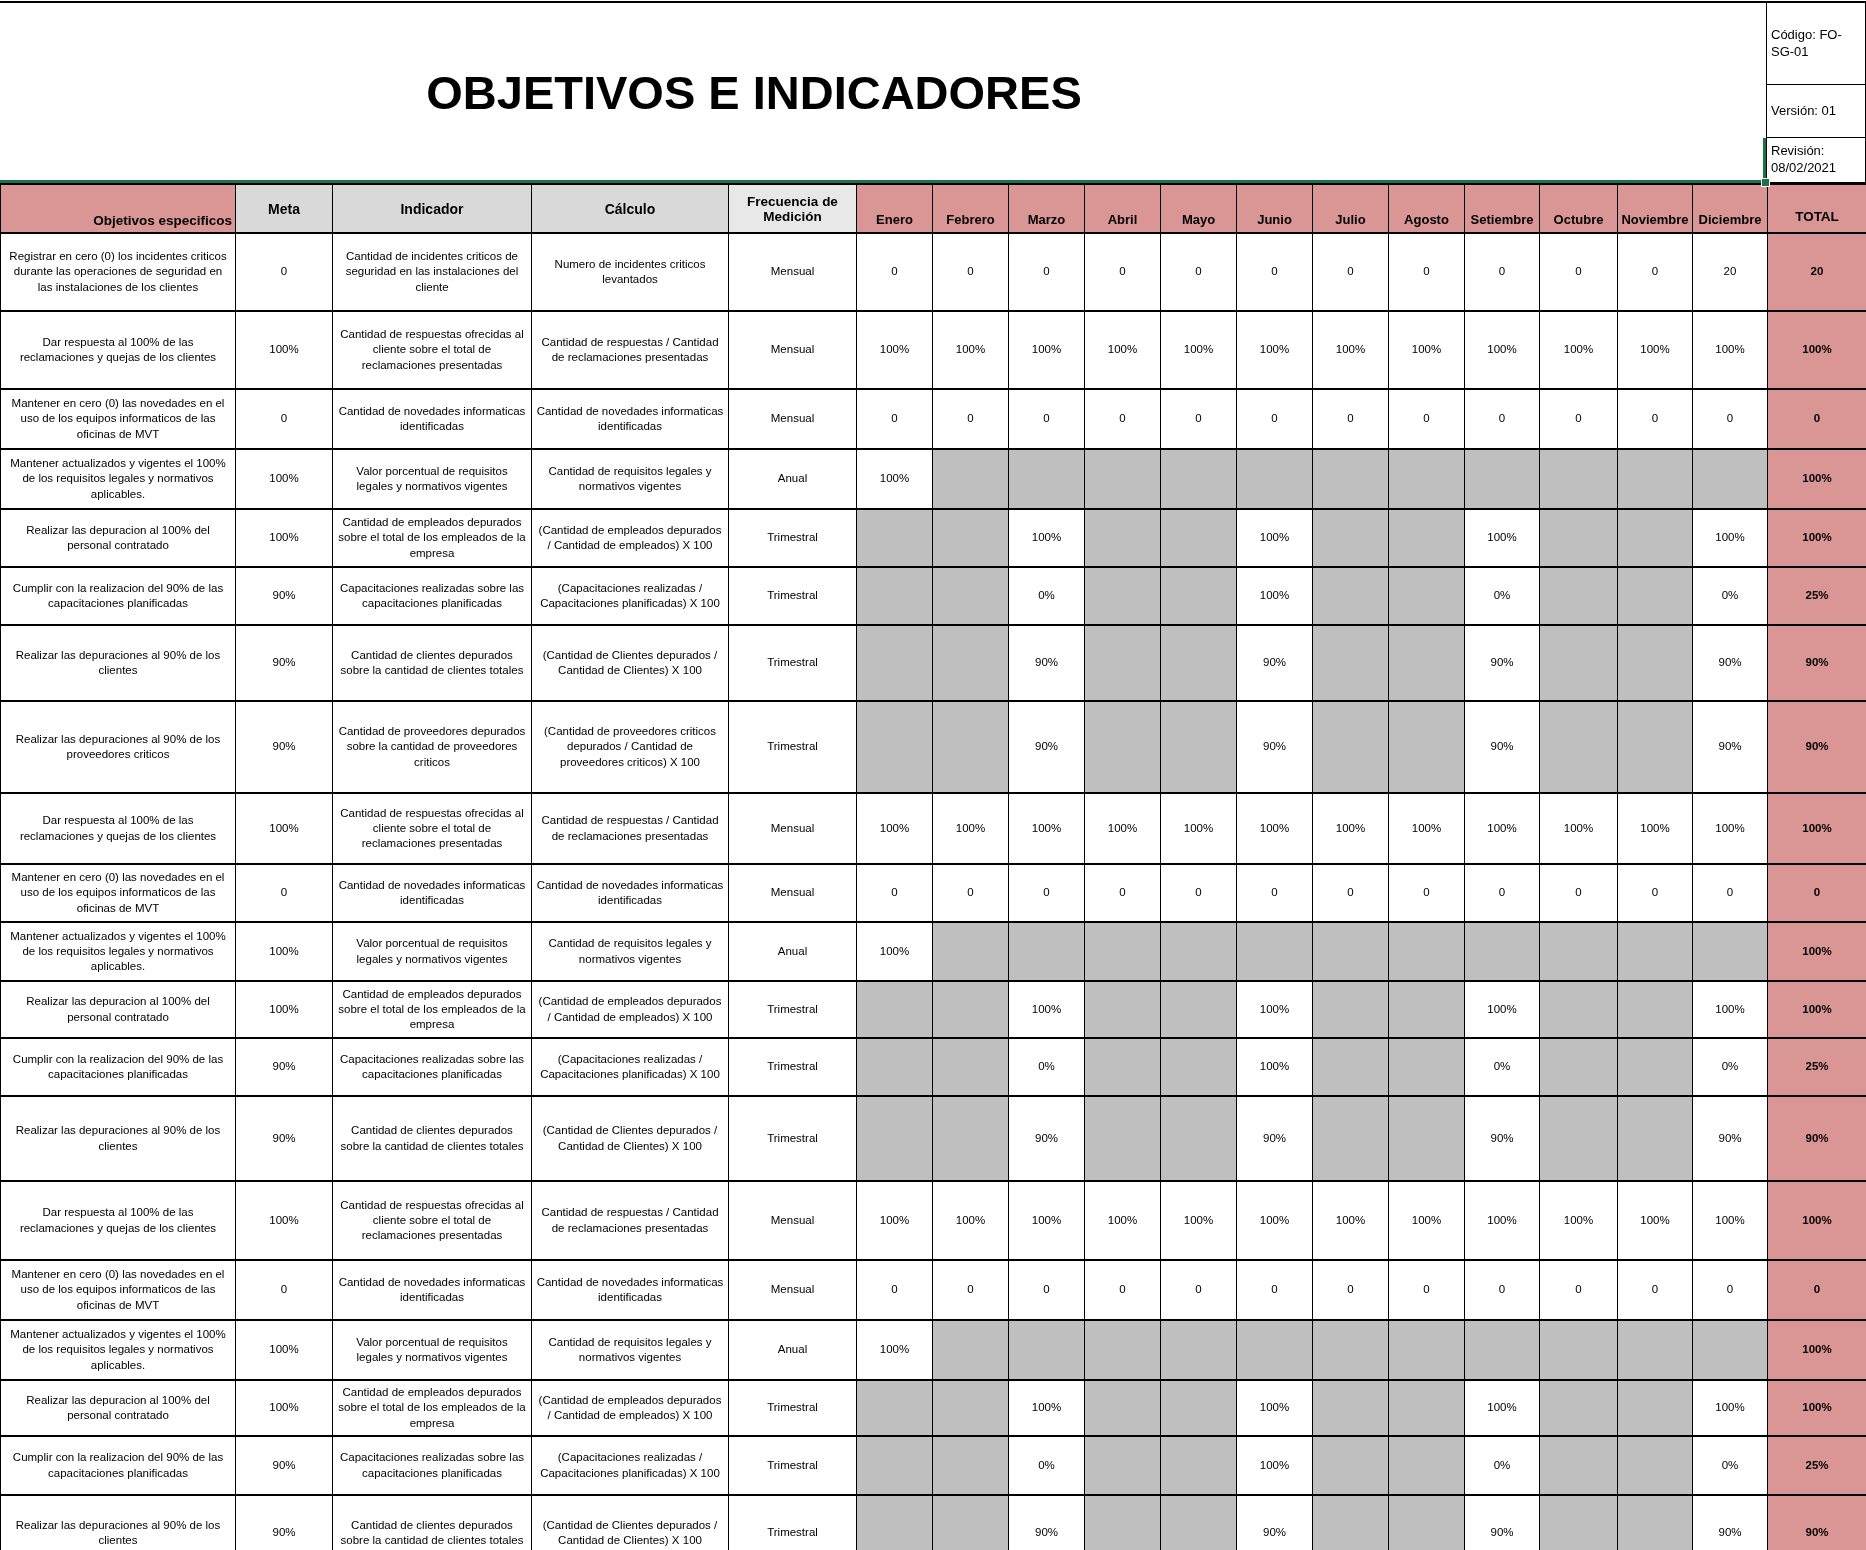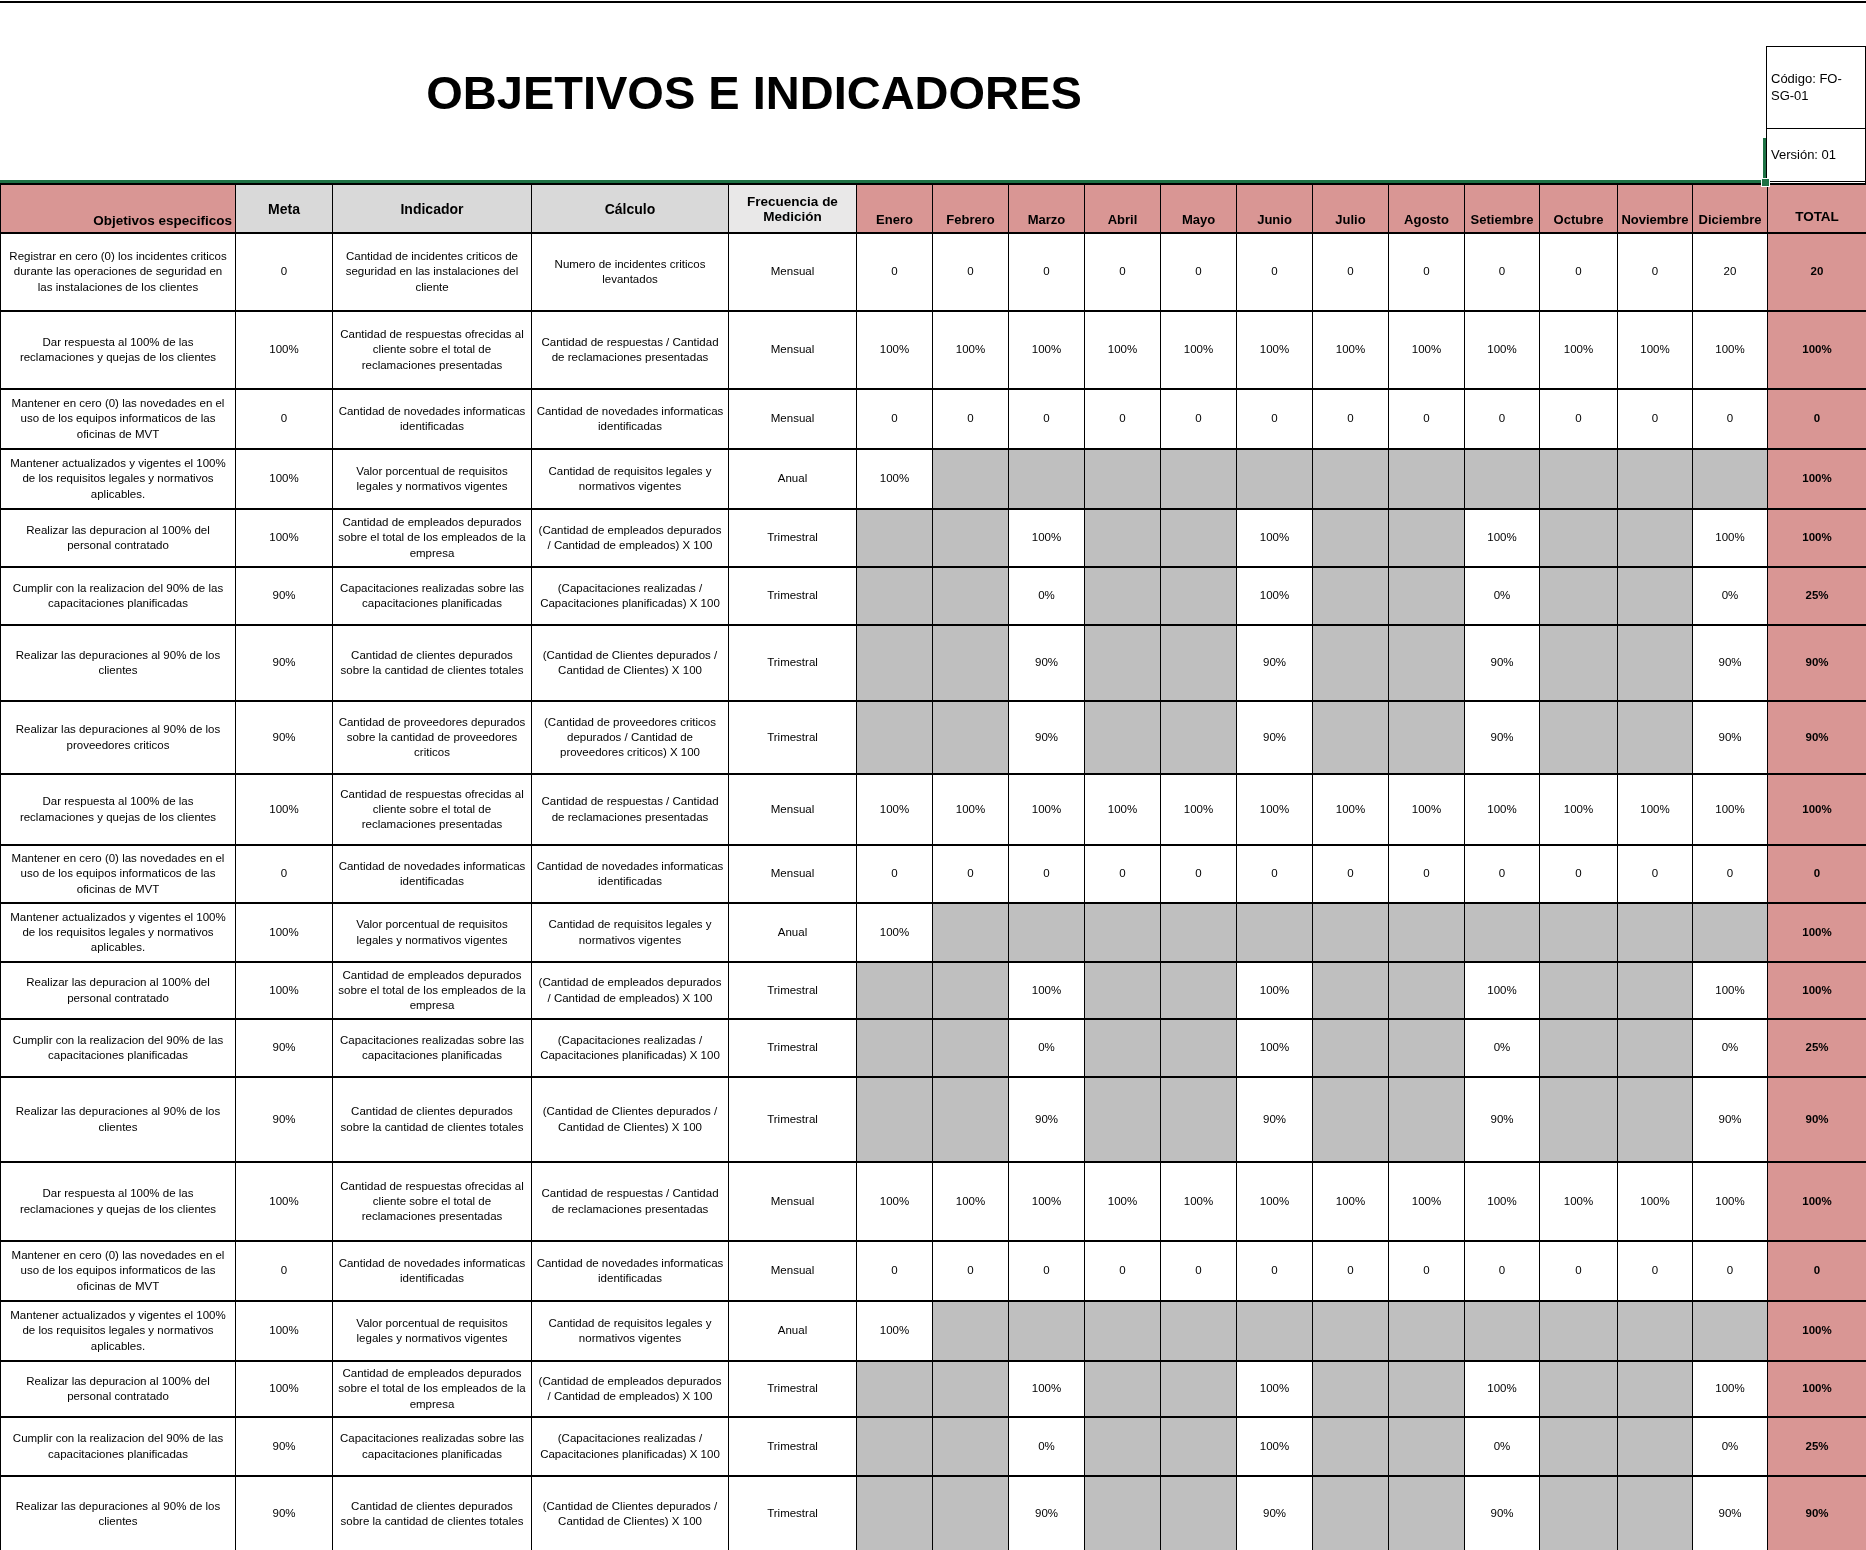--- a/index.html
+++ b/index.html
@@ -9,21 +9,21 @@
   }
   .sheet{position:relative;width:1866px;height:1550px;background:#fff;}
   .top-line{position:absolute;left:0;top:1px;width:1866px;height:2px;background:#000;}
 
   
   .title-wrap{position:absolute;left:0;top:3px;width:1508px;height:178px;
     display:flex;align-items:center;justify-content:center;}
   .title-wrap h1{margin:0;font-size:47px;font-weight:bold;letter-spacing:0;}
 
   
-  .info-block{position:absolute;left:1766px;top:2px;width:100px;height:181px;margin-top:44px;}
+  .info-block{position:absolute;left:1766px;top:2px;width:100px;height:181px;}
   .info-cell{box-sizing:border-box;border:1px solid #000;margin-top:-1px;
     width:100px;display:flex;align-items:center;
     font-size:13px;line-height:1.3;padding:2px 8px 2px 4px;background:#fff;}
   .info-cell.code{height:83px;margin-top:0;}
   .info-cell.version{height:54px;}
   .info-cell.revision{height:46px;}
 
   
   .sel-h{position:absolute;left:0;top:180px;width:1766px;height:3px;background:#1e7245;z-index:6;}
   .sel-v{position:absolute;left:1763px;top:138px;width:3px;height:43px;background:#1e7245;z-index:6;}
@@ -252,21 +252,21 @@
           <td class="c-month empty"></td>
           <td class="c-month">90%</td>
           <td class="c-month empty"></td>
           <td class="c-month empty"></td>
           <td class="c-month">90%</td>
           <td class="c-month empty"></td>
           <td class="c-month empty"></td>
           <td class="c-month">90%</td>
           <td class="c-total">90%</td>
         </tr>
-        <tr style="height: 73px;">
+        <tr style="height: 92px;">
           <td class="c-obj">Realizar las depuraciones al 90% de los proveedores criticos</td>
           <td class="c-meta">90%</td>
           <td class="c-text">Cantidad de proveedores depurados sobre la cantidad de proveedores criticos</td>
           <td class="c-text">(Cantidad de proveedores criticos depurados / Cantidad de proveedores criticos) X 100</td>
           <td class="c-freq">Trimestral</td>
           <td class="c-month empty"></td>
           <td class="c-month empty"></td>
           <td class="c-month">90%</td>
           <td class="c-month empty"></td>
           <td class="c-month empty"></td>

